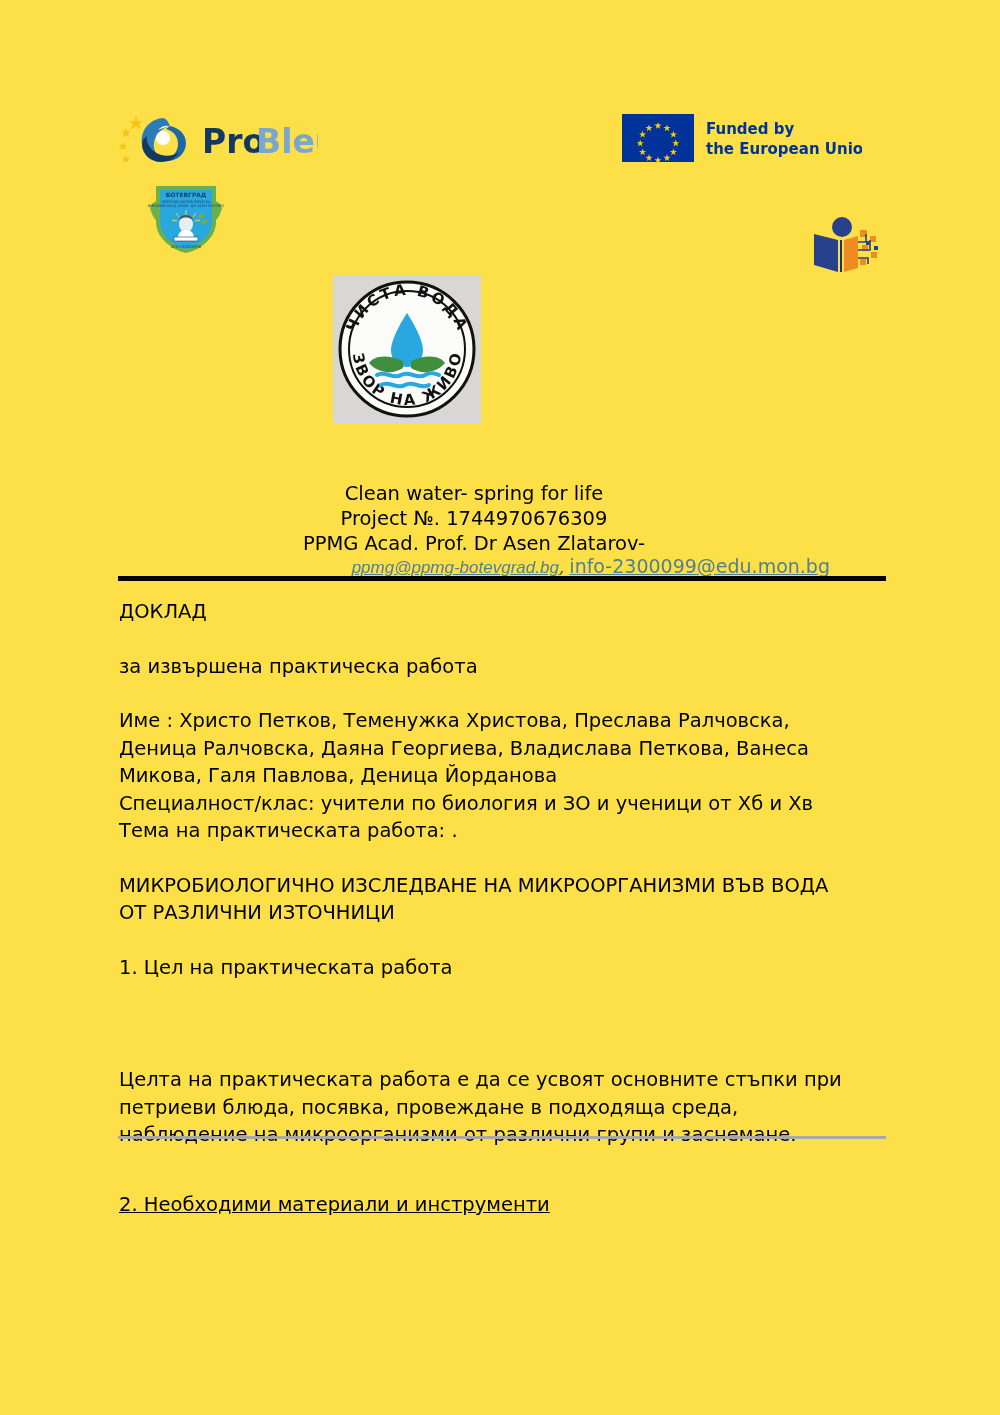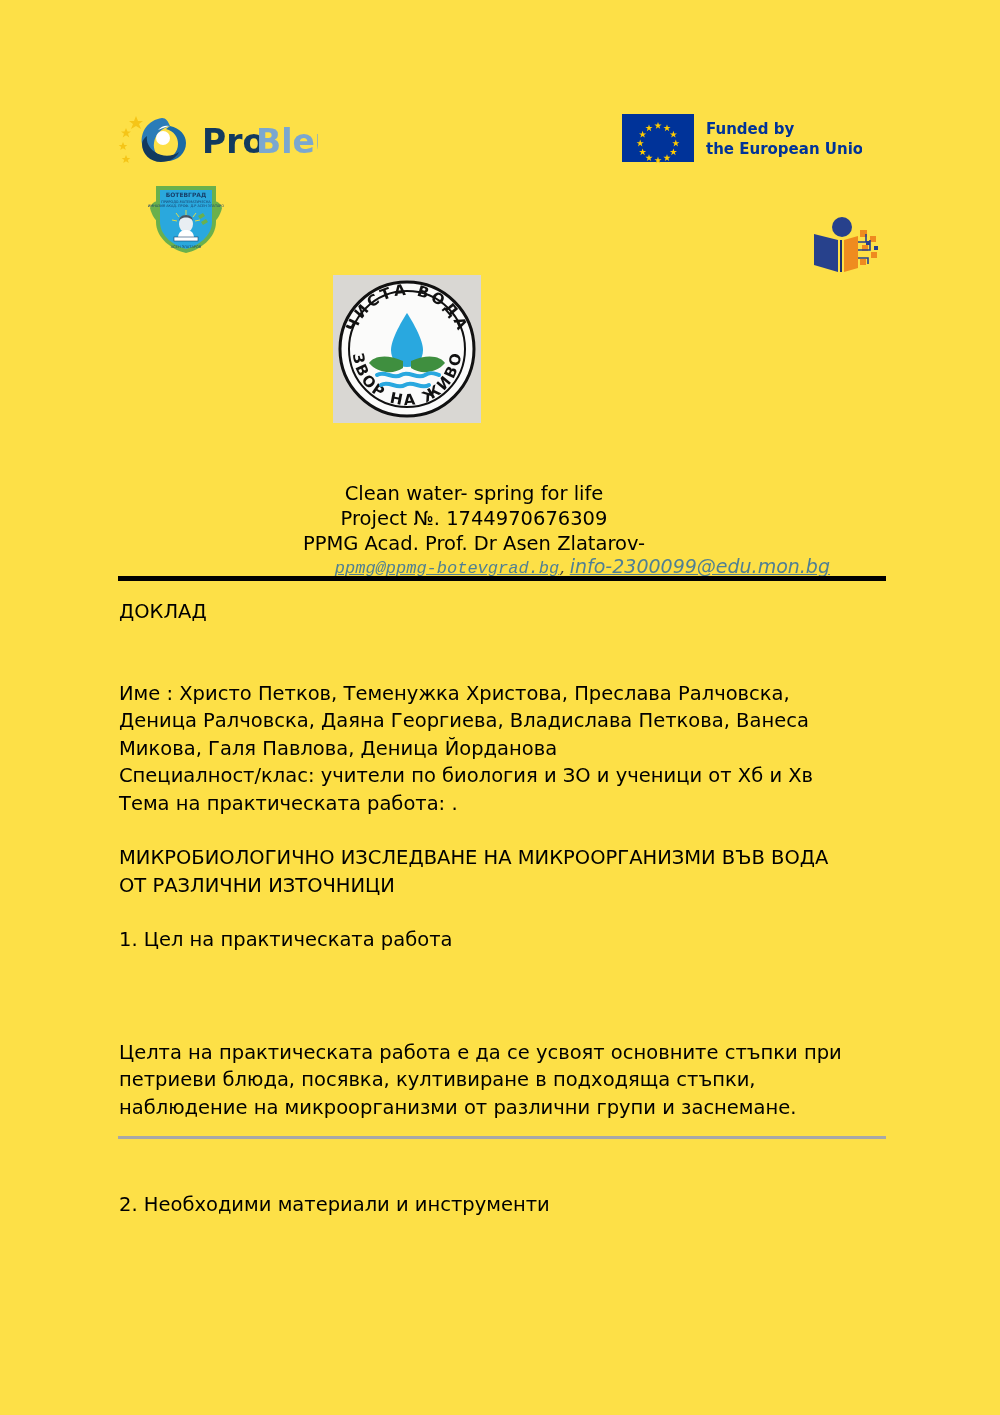--- a/index.html
+++ b/index.html
@@ -88,36 +88,35 @@
   .email-line {
     position: absolute;
     left: 118px;
     top: 554px;
     width: 712px;
     text-align: right;
     line-height: 24px;
     white-space: nowrap;
   }
   .email-serif {
-    font-family: Liberation Mono, monospace;
+    font-family: Liberation Sans, sans-serif;
     font-style: italic;
     font-size: 17px;
     color: #4f7f93;
     text-decoration: underline;
     margin-top: 40px;
   }
   .email-comma {
     font-family: "DejaVu Serif", serif;
     font-style: italic;
     font-size: 17px;
     color: #3f3f3f;
   }
   .email-sans {
     font-family: "DejaVu Sans", sans-serif;
-    font-style: italic;
     font-size: 19px;
     color: #4f7f93;
     text-decoration: underline;
   }
 
   .rule-black {
     position: absolute;
     left: 118px;
     top: 576px;
     width: 768px;
@@ -285,35 +284,36 @@
   <div class="email-line">
     <span class="email-serif">ppmg@ppmg-botevgrad.bg</span><span class="email-comma">,</span>
     <span class="email-sans">info-2300099@edu.mon.bg</span>
   </div>
 
   <div class="rule-black"></div>
 
   <div class="body-text">
     <div class="blk nowrap-line">ДОКЛАД</div>
     <div class="gap-md"></div>
+    <div class="blk nowrap-line">за извършена практическа работа</div>
     <div class="gap-md"></div>
     <div class="blk nowrap-line">Име : Христо Петков, Теменужка Христова, Преслава Ралчовска,</div>
     <div class="blk nowrap-line">Деница Ралчовска, Даяна Георгиева, Владислава Петкова,  Ванеса</div>
     <div class="blk nowrap-line">Микова, Галя Павлова, Деница Йорданова</div>
     <div class="blk nowrap-line">Специалност/клас: учители по биология и ЗО и ученици от Хб  и Хв</div>
     <div class="blk nowrap-line">Тема на практическата работа: .</div>
     <div class="gap-md"></div>
     <div class="blk nowrap-line">МИКРОБИОЛОГИЧНО ИЗСЛЕДВАНЕ НА МИКРООРГАНИЗМИ ВЪВ ВОДА</div>
     <div class="blk nowrap-line">ОТ РАЗЛИЧНИ ИЗТОЧНИЦИ</div>
     <div class="gap-md"></div>
     <div class="blk nowrap-line">1. Цел на практическата работа</div>
     <div class="gap-lg"></div>
     <div class="gap-md"></div>
     <div class="blk nowrap-line">Целта на практическата работа  е да се усвоят основните стъпки при</div>
-    <div class="blk nowrap-line">петриеви блюда, посявка, култивиране в подходяща стъпки,</div>
+    <div class="blk nowrap-line">петриеви блюда, посявка, провеждане в подходяща среда,</div>
     <div class="blk nowrap-line">наблюдение на микроорганизми от различни групи и заснемане.</div>
   </div>
 
   <div class="rule-gray"></div>
 
-  <div style="position:absolute; left:119px; top:1191px; width:780px; font-size:19.5px; line-height:27.5px; white-space:nowrap;">2. Необходими материали и инструменти</div>
+  <div style="position:absolute; left:119px; top:1191px; width:780px; font-size:19.5px; line-height:27.5px; white-space:nowrap;text-decoration:underline;">2. Необходими материали и инструменти</div>
 
 </div>
 
 </body></html>

